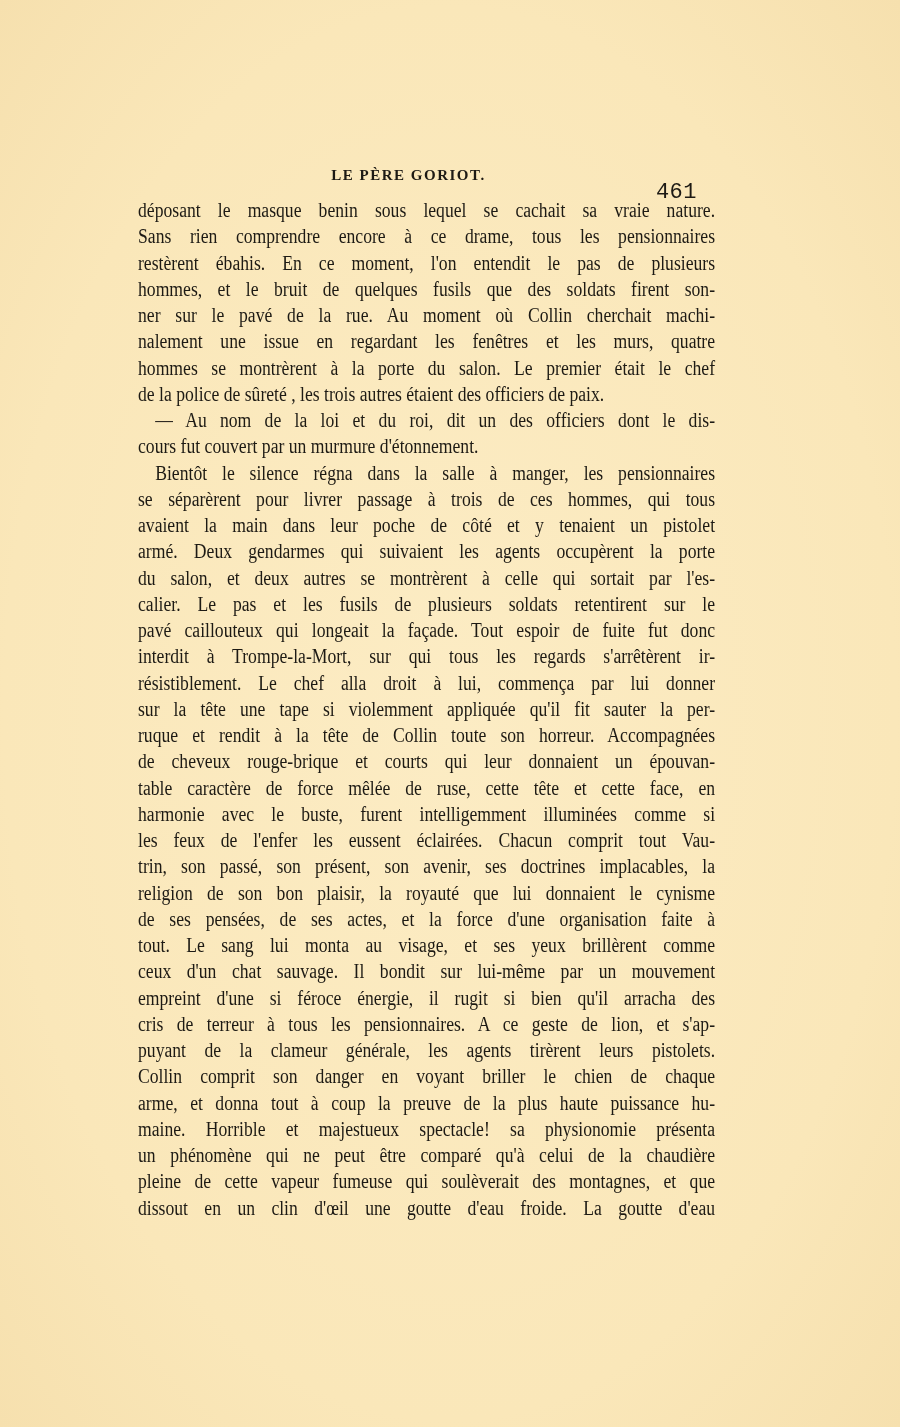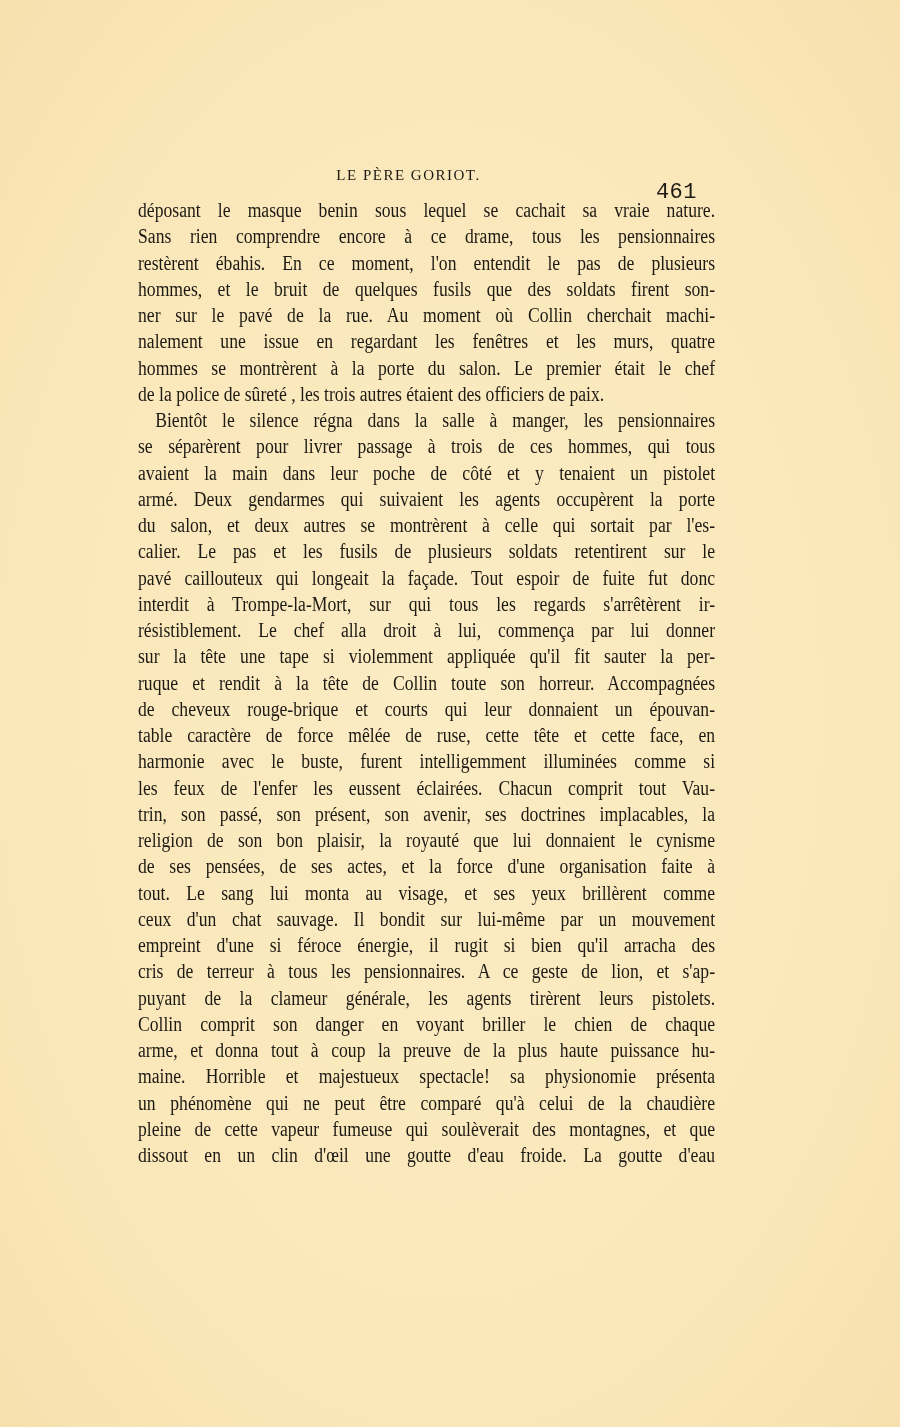--- a/index.html
+++ b/index.html
@@ -25,21 +25,21 @@
     top: 160px;
     height: 32px;
   }
   .running-title {
     position: absolute;
     left: 0;
     right: 0;
     top: 7px;
     text-align: center;
     font-size: 15px;
-    font-weight: normal;
+    font-weight: bold;
     letter-spacing: 1.5px;
     font-variant: small-caps;
   }
   .page-number {
     position: absolute;
     right: 0;
     top: 20px;
     font-size: 22px;
     letter-spacing: 0.5px;
     font-family: Liberation Mono, monospace;
@@ -85,20 +85,24 @@
       <span class="line">déposant le masque benin sous lequel se cachait sa vraie nature.</span>
       <span class="line">Sans rien comprendre encore à ce drame, tous les pensionnaires</span>
       <span class="line">restèrent ébahis. En ce moment, l'on entendit le pas de plusieurs</span>
       <span class="line">hommes, et le bruit de quelques fusils que des soldats firent son-</span>
       <span class="line">ner sur le pavé de la rue. Au moment où Collin cherchait machi-</span>
       <span class="line">nalement une issue en regardant les fenêtres et les murs, quatre</span>
       <span class="line">hommes se montrèrent à la porte du salon. Le premier était le chef</span>
       <span class="line last">de la police de sûreté , les trois autres étaient des officiers de paix.</span>
     </div>
     <div>
+      <span class="line indent">— Au nom de la loi et du roi, dit un des officiers dont le dis-</span>
+      <span class="line last">cours fut couvert par un murmure d'étonnement.</span>
+    </div>
+    <div>
       <span class="line indent">Bientôt le silence régna dans la salle à manger, les pensionnaires</span>
       <span class="line">se séparèrent pour livrer passage à trois de ces hommes, qui tous</span>
       <span class="line">avaient la main dans leur poche de côté et y tenaient un pistolet</span>
       <span class="line">armé. Deux gendarmes qui suivaient les agents occupèrent la porte</span>
       <span class="line">du salon, et deux autres se montrèrent à celle qui sortait par l'es-</span>
       <span class="line">calier. Le pas et les fusils de plusieurs soldats retentirent sur le</span>
       <span class="line">pavé caillouteux qui longeait la façade. Tout espoir de fuite fut donc</span>
       <span class="line">interdit à Trompe-la-Mort, sur qui tous les regards s'arrêtèrent ir-</span>
       <span class="line">résistiblement. Le chef alla droit à lui, commença par lui donner</span>
       <span class="line">sur la tête une tape si violemment appliquée qu'il fit sauter la per-</span>

